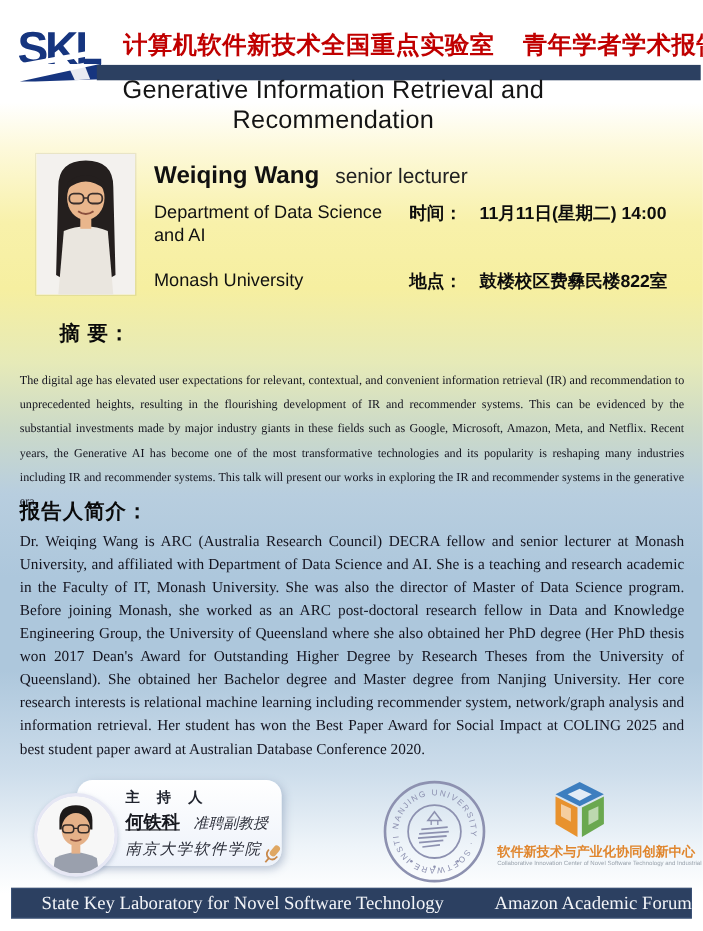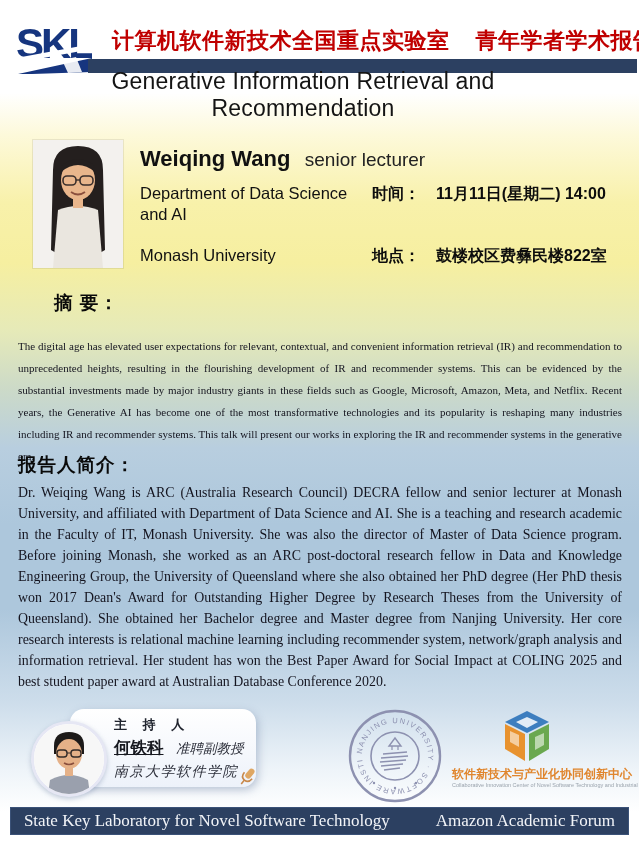--- a/index.html
+++ b/index.html
@@ -59,21 +59,21 @@
     box-shadow:0 2px 5px rgba(110,130,165,0.4);
   }
   .mic{left:236px;top:766px;width:22px;height:22px;z-index:4;}
   .seal{left:348px;top:709px;width:94px;height:94px;}
   .cic-cube{left:497px;top:707px;width:60px;height:58px;}
   .cic-name{left:452px;top:766px;width:186px;font-size:12px;font-weight:700;color:#e0862e;white-space:nowrap;}
   .cic-sub{left:452px;top:782px;width:186px;font-size:5.5px;color:#9aa3ad;white-space:nowrap;overflow:hidden;}
   
   .footer{
     left:10px;top:807px;width:619px;height:28px;background:#2c4061;
-    display:flex;align-items:center;justify-content:center;
+    display:flex;align-items:center;justify-content:flex-end;
     font-family:"Liberation Serif","DejaVu Serif",serif;color:#f2f4f8;font-size:17px;
     white-space:nowrap;box-shadow:inset 0 0 0 1px #3b5278;
   }
   .footer .gap{margin-left:46px;}
 </style>
 </head>
 <body>
 
 <div id="poster">
 

